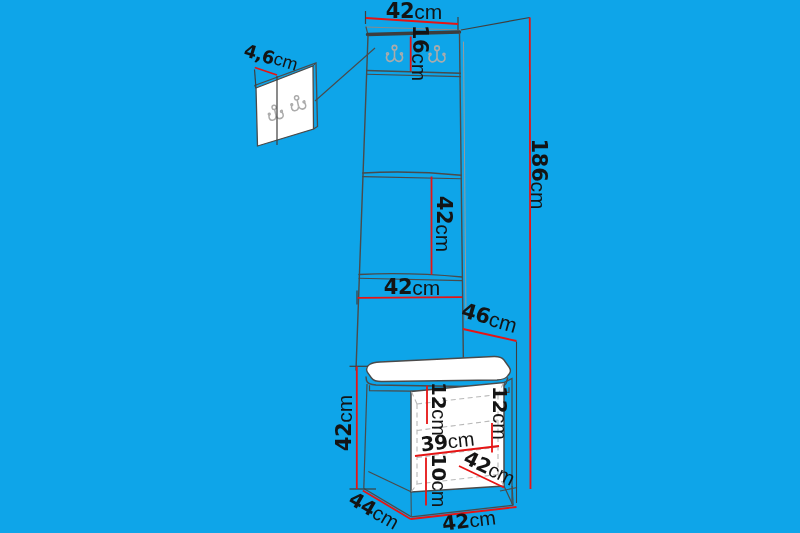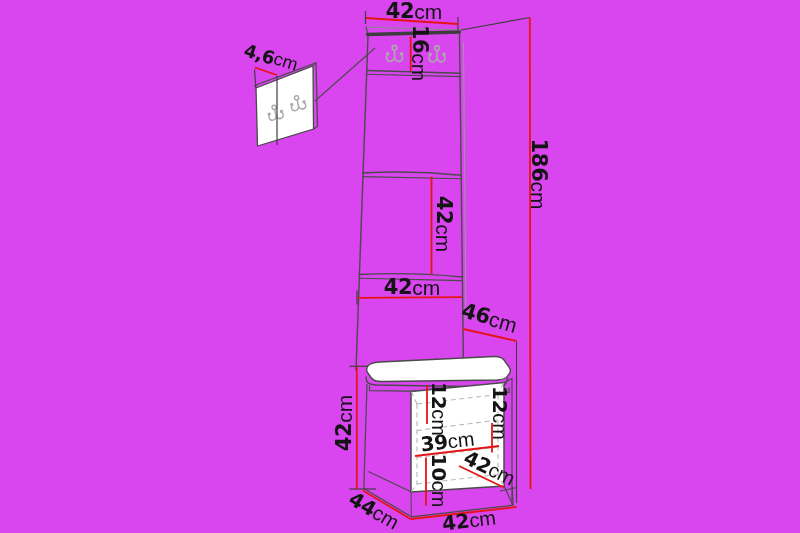--- a/index.html
+++ b/index.html
@@ -1,16 +1,16 @@
 <!DOCTYPE html>
 <html><head>
 <meta charset="utf-8">
 <style>
   html,body{margin:0;padding:0;background:#fff;}
-  #stage{position:relative;width:800px;height:533px;background:#d946ef;overflow:hidden;}
+  #stage{position:relative;width:800px;height:533px;background:#0ea5e9;overflow:hidden;}
   svg{position:absolute;left:0;top:0;}
   text{fill:#141414;}
   .num{font-family:"DejaVu Sans",sans-serif;font-weight:bold;letter-spacing:-0.3px;}
   .unit{font-family:"Liberation Sans",sans-serif;font-weight:400;letter-spacing:0;}
   .sz21{font-size:21px;}
   .sz20{font-size:20px;}
   .sz18{font-size:18px;}
 </style>
 </head>
 <body>

